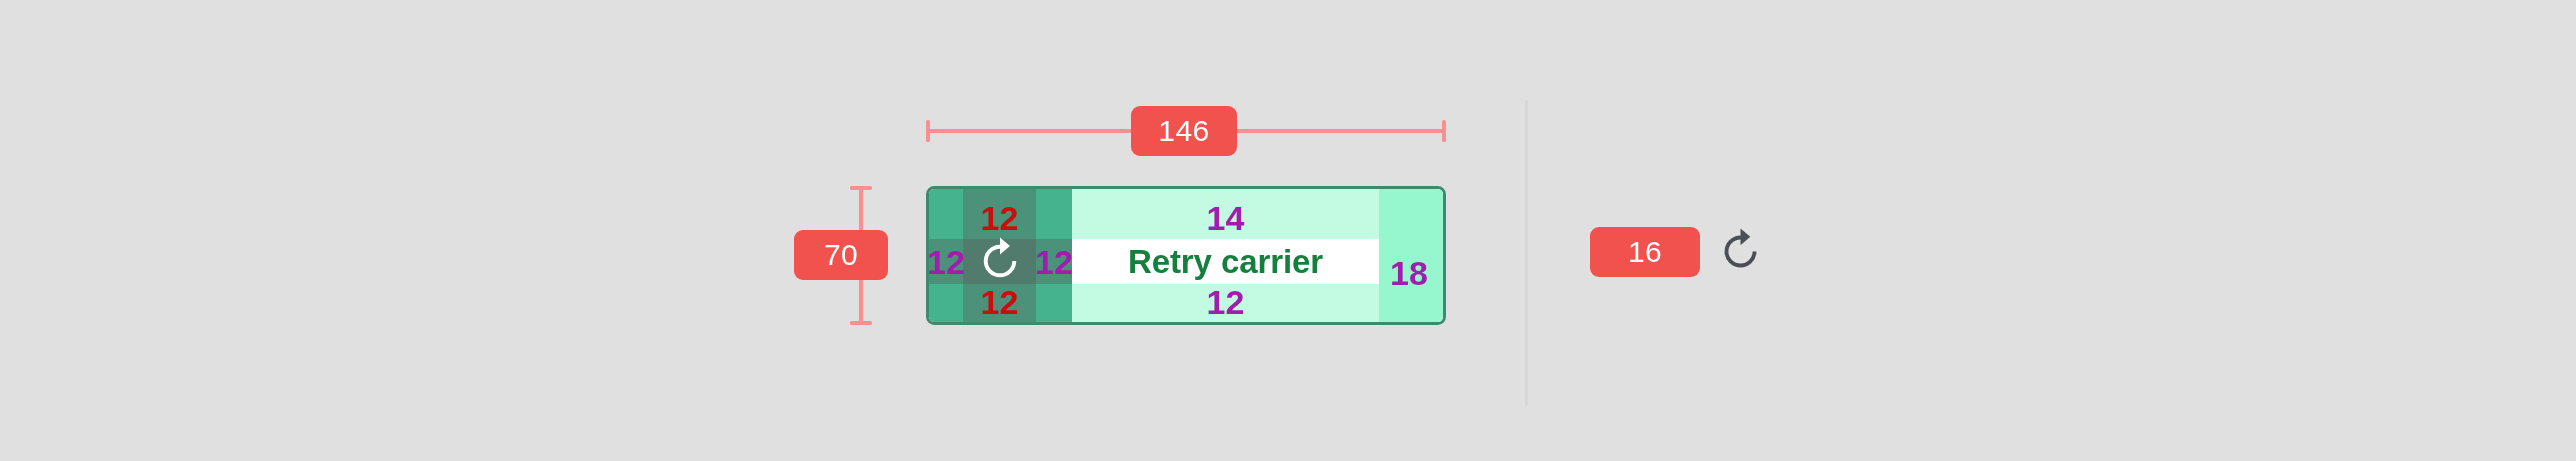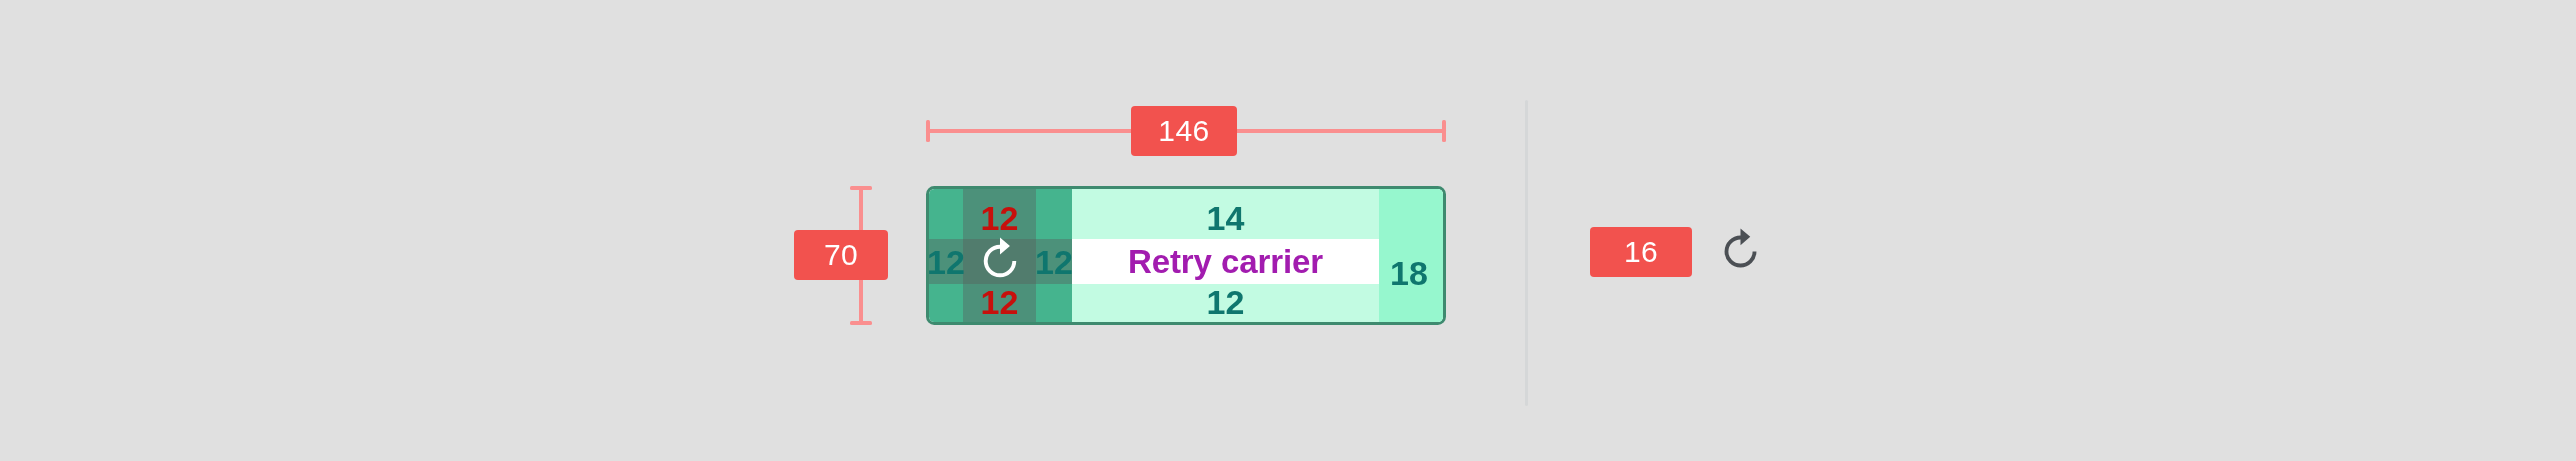--- a/index.html
+++ b/index.html
@@ -86,21 +86,21 @@
     border-radius: 1.5px;
   }
   .measure-v .tick.start { top: 0; }
   .measure-v .tick.end { bottom: 0; }
 
   
   .badge {
     position: absolute;
     background: #f2524e;
     color: #ffffff;
-    border-radius: 4px;
+    border-radius: 9px;
     display: flex;
     align-items: center;
     justify-content: center;
     font-size: 30px;
     font-weight: 400;
     letter-spacing: 0.4px;
     line-height: 1;
     font-family: "Liberation Sans", sans-serif;
   }
   .badge-width {
@@ -111,21 +111,21 @@
   }
   .badge-height {
     left: 794px;
     top: 230px;
     width: 94px;
     height: 50px;
   }
   .badge-size {
     left: 1590px;
     top: 227px;
-    width: 102px;
+    width: 110px;
     height: 50px;
   }
 
   
   .spec-button {
     position: absolute;
     left: 926px;
     top: 186px;
     width: 520px;
     height: 139px;
@@ -205,21 +205,21 @@
   
   .btn-label {
     position: absolute;
     left: 143px;
     right: 64px;
     top: 50px;
     height: 45px;
     display: flex;
     align-items: center;
     justify-content: center;
-    color: #a21caf;
+    color: #15803d;
     font-size: 33px;
     font-weight: 700;
     letter-spacing: -0.1px;
     z-index: 7;
     white-space: nowrap;
     font-family: "Liberation Sans", sans-serif;
   }
 
   
   .pad-num {
@@ -228,21 +228,21 @@
     font-size: 34px;
     font-weight: 700;
     line-height: 1;
     font-family: "Liberation Sans", sans-serif;
     display: flex;
     align-items: center;
     justify-content: center;
     pointer-events: none;
   }
   .pad-num.red   { color: #c7100c; }
-  .pad-num.green { color: #0f766e; }
+  .pad-num.green { color: #a21caf; }
 
   .pad-icon-top    { left: 34px;  top: 15px;  width: 73px;  height: 27px; }
   .pad-icon-bottom { left: 34px;  top: 99px; width: 73px;  height: 27px; }
   .pad-icon-left   { left: 0;     top: 59px;  width: 34px;  height: 27px; }
   .pad-icon-right  { left: 107px; top: 59px;  width: 36px;  height: 27px; }
   .pad-text-top    { left: 143px; top: 15px;  right: 64px;  height: 27px; }
   .pad-text-bottom { left: 143px; top: 99px; right: 64px;  height: 27px; }
   .pad-text-right  { right: 0;    top: 70px;  width: 68px;  height: 27px; padding-left: 24px; }
 
   

